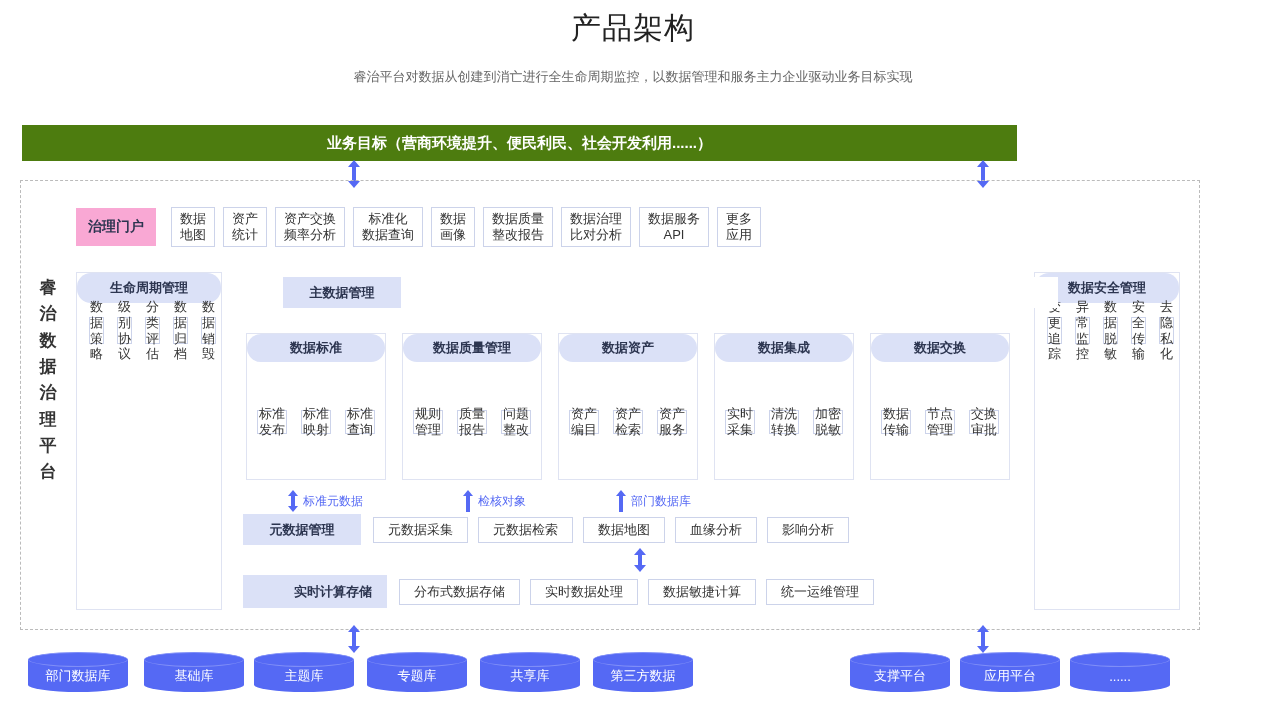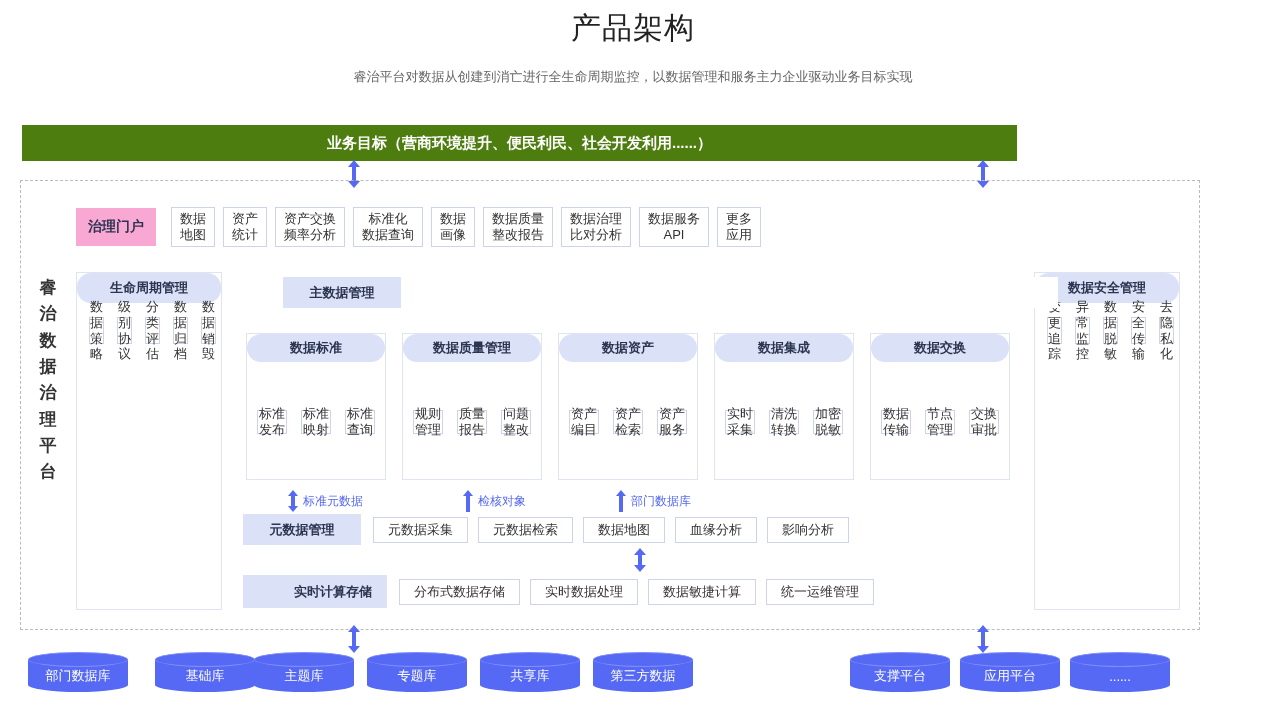--- a/index.html
+++ b/index.html
@@ -347,21 +347,21 @@
       <div class="shaft"></div>
       <div class="head-dn"></div>
   </div>
 
   <div id="cyl-layer">
       <div class="cyl" style="left: 28px;">
         <div class="body"></div>
         <div class="top"></div>
         <div class="label">部门数据库</div>
       </div>
-      <div class="cyl" style="left: 155px;">
+      <div class="cyl" style="left: 144px;">
         <div class="body"></div>
         <div class="top"></div>
         <div class="label">基础库</div>
       </div>
       <div class="cyl" style="left: 254px;">
         <div class="body"></div>
         <div class="top"></div>
         <div class="label">主题库</div>
       </div>
       <div class="cyl" style="left: 367px;">

